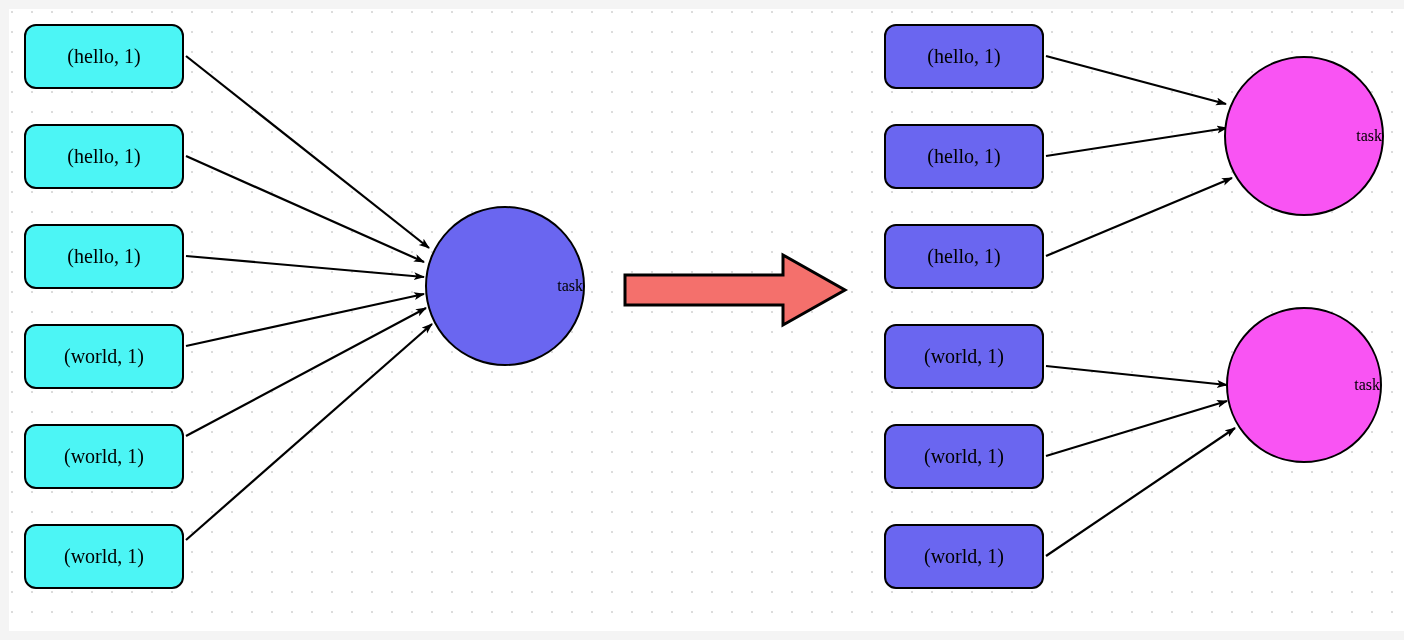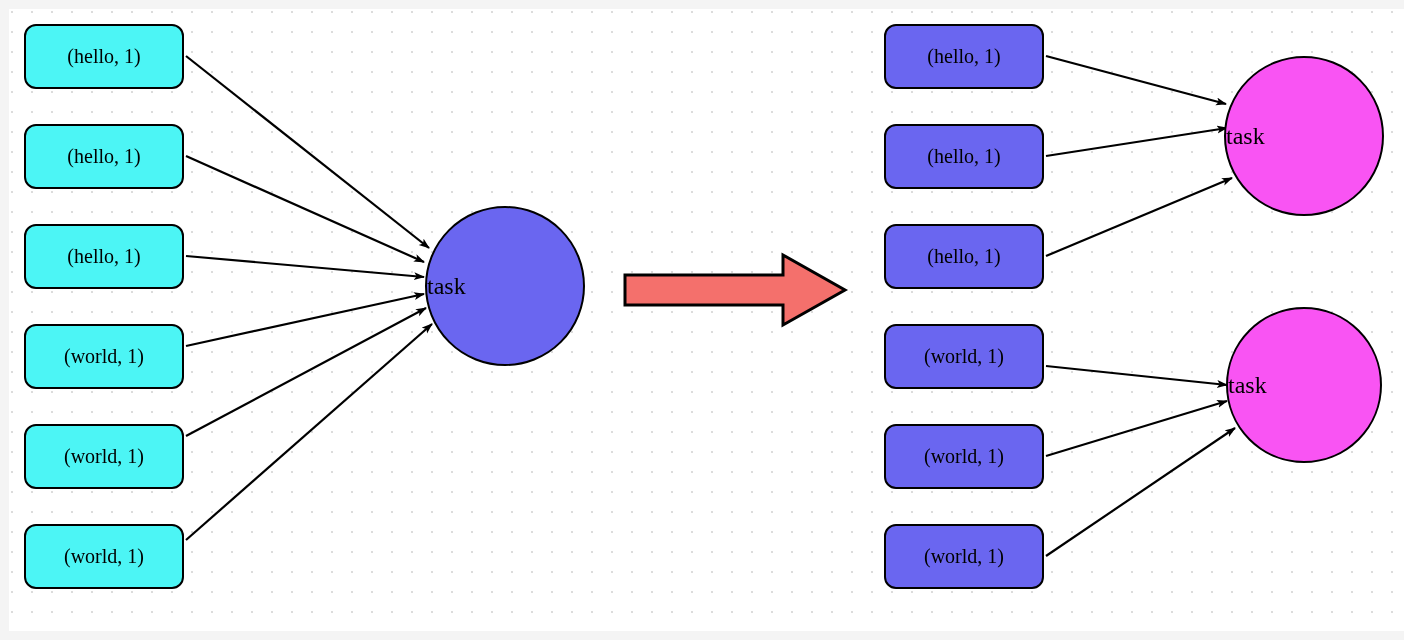--- a/index.html
+++ b/index.html
@@ -56,22 +56,22 @@
   }
   .node-box.cyan { background: #4cf5f5; }
   .node-box.blue { background: #6a66f0; }
   .node-circle {
     position: absolute;
     box-sizing: border-box;
     border: 2.5px solid #000000;
     border-radius: 50%;
     display: flex;
     align-items: center;
-    justify-content: flex-start;
-    font-size: 24px;
+    justify-content: flex-end;
+    font-size: 16px;
     color: #000000;
     z-index: 2;
   }
   .node-circle.blue { background: #6a66f0; }
   .node-circle.magenta { background: #f954f3; }
   #transform-arrow {
     position: absolute;
     left: 618px;
     top: 248px;
     width: 232px;

